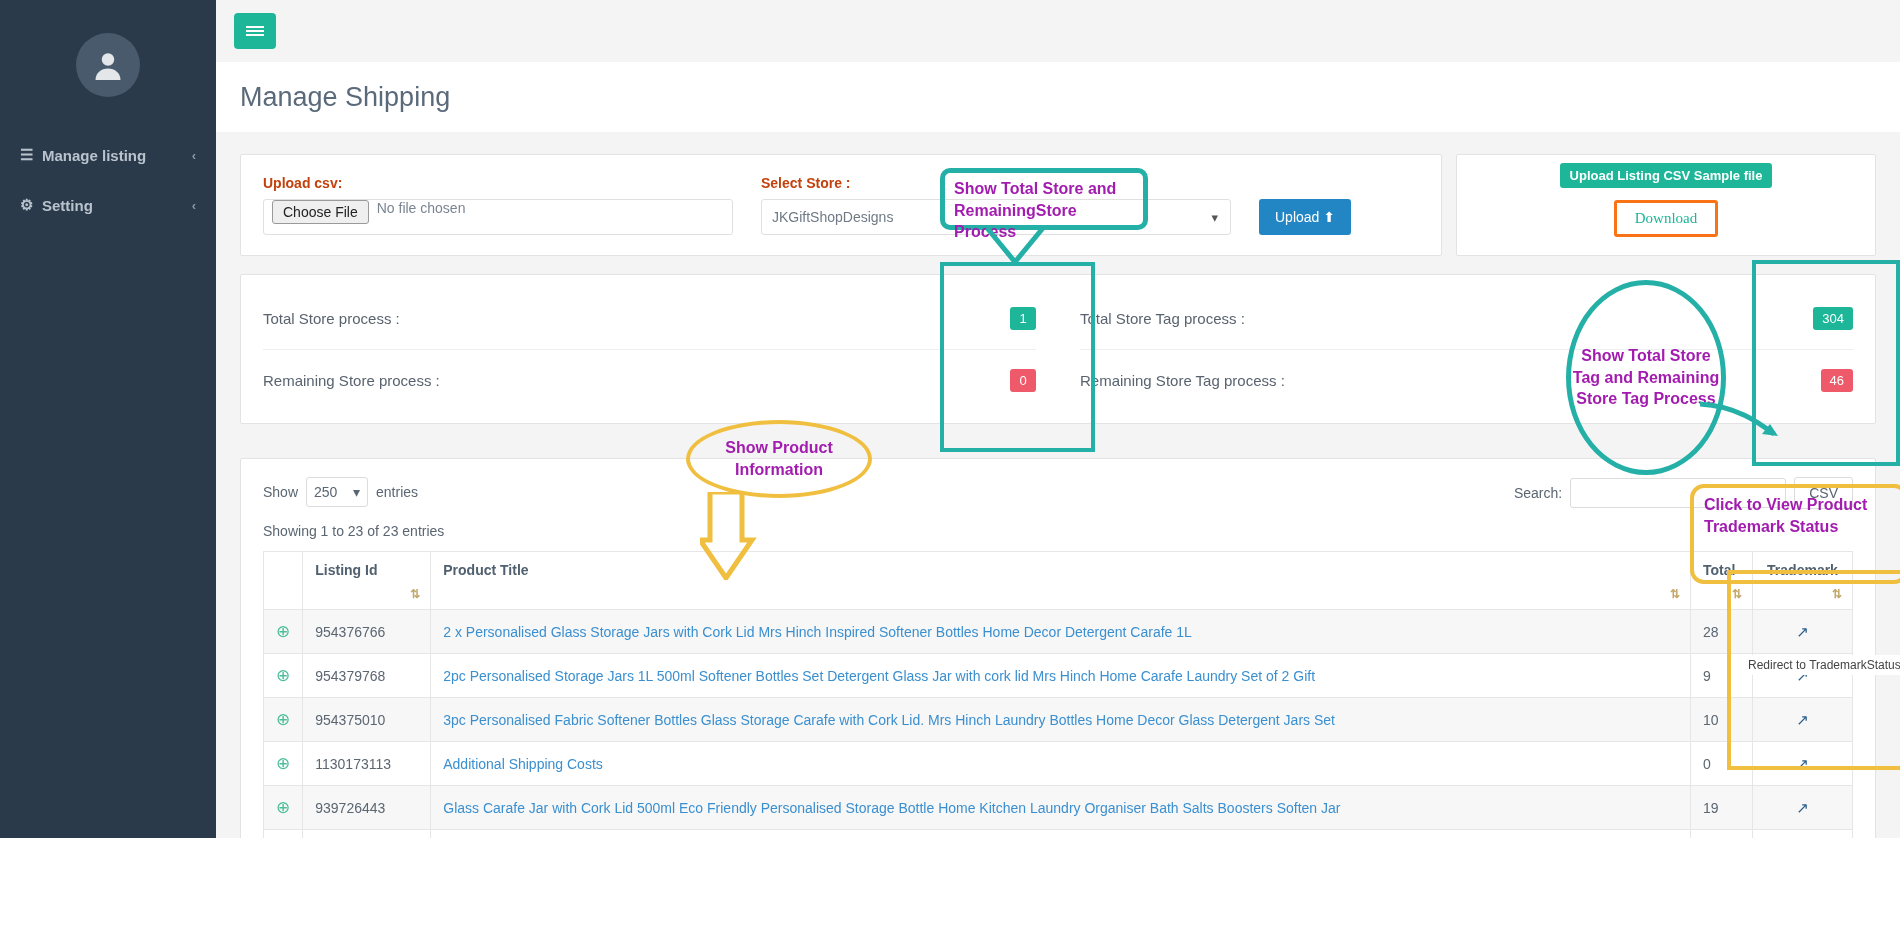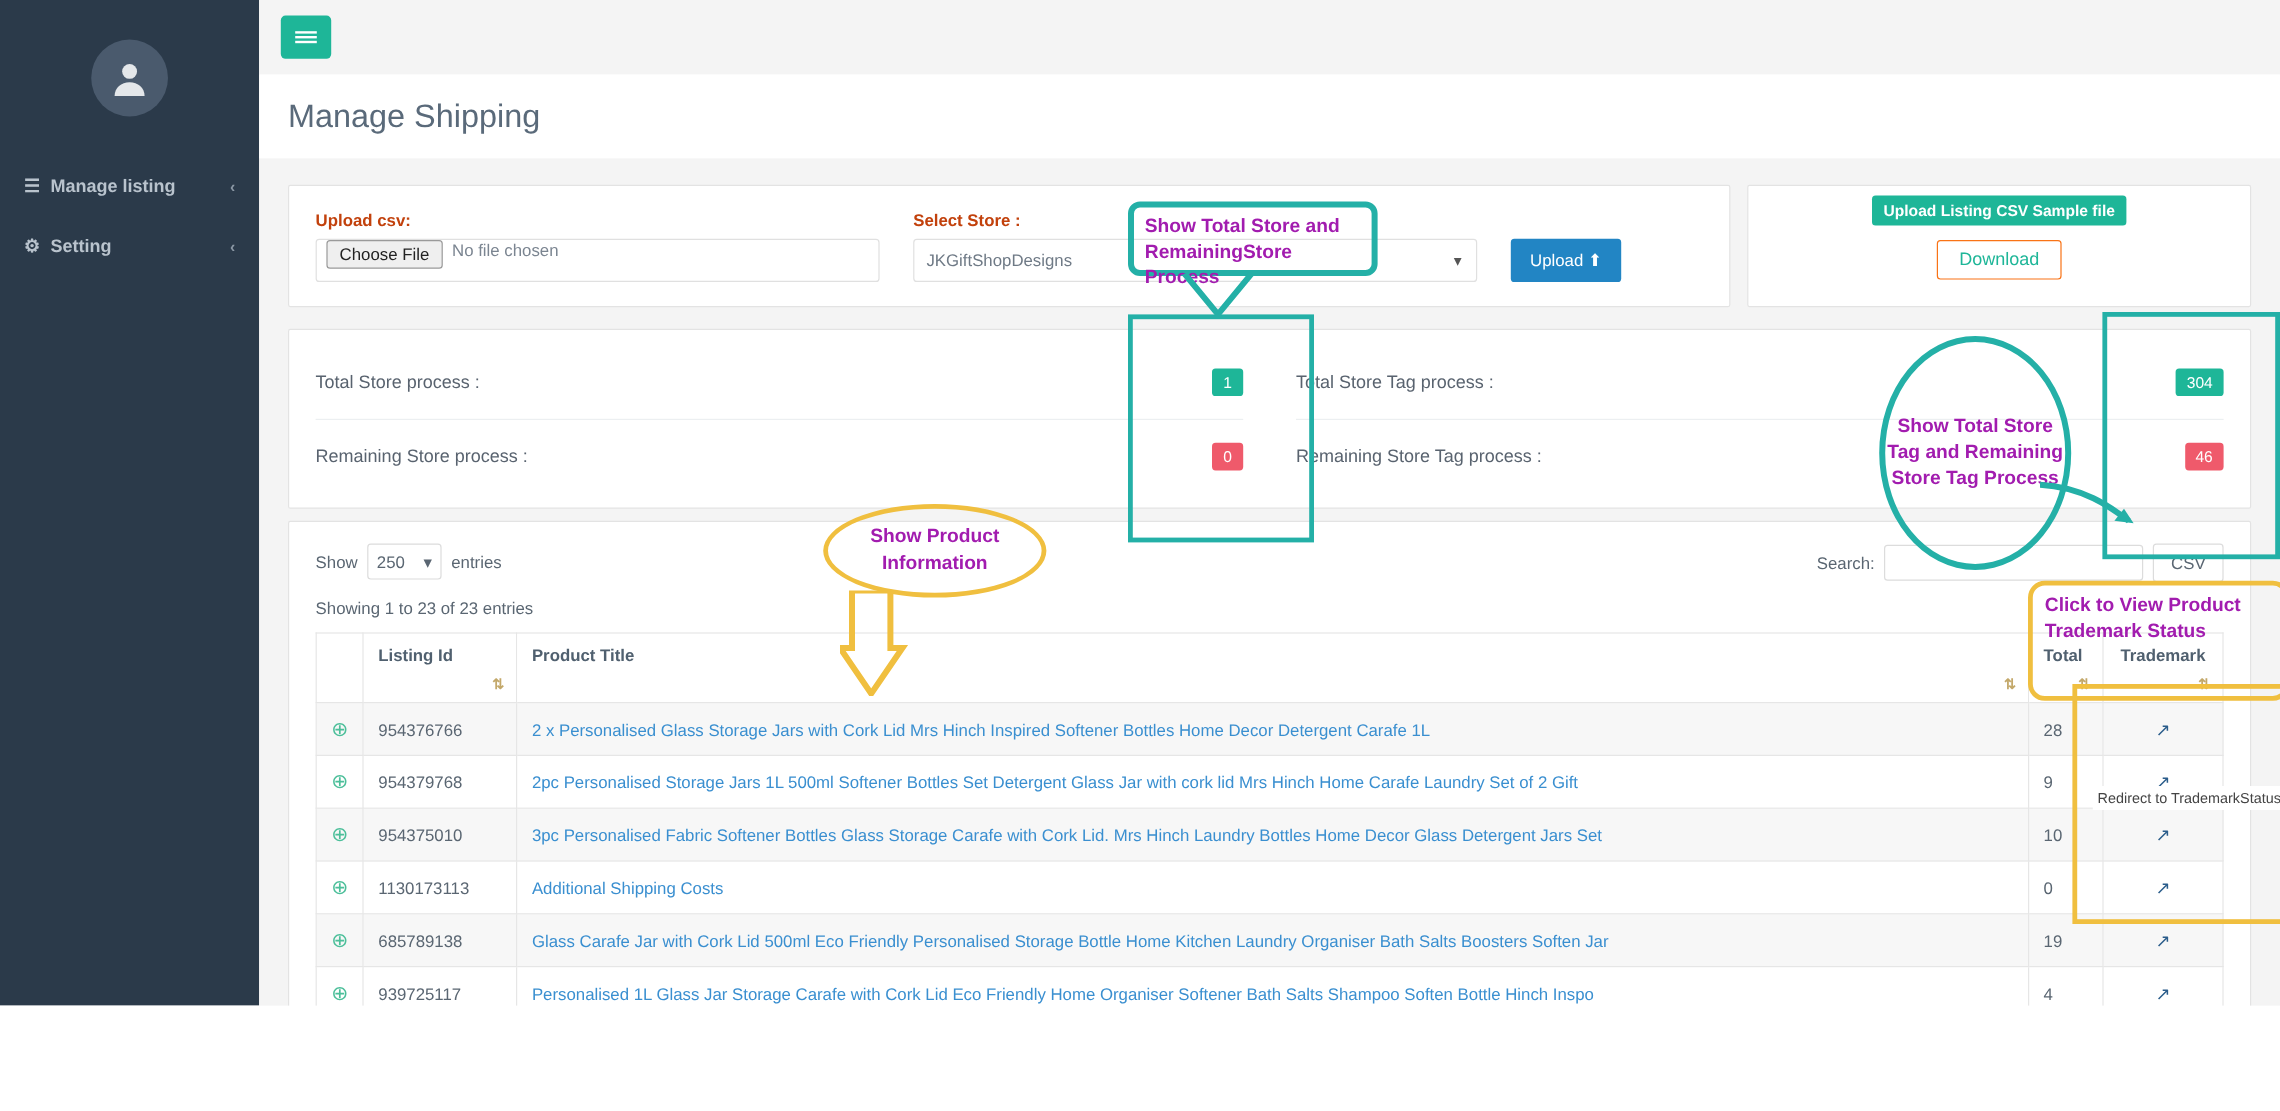--- a/index.html
+++ b/index.html
@@ -86,39 +86,39 @@
   .btn-upload {
     background:#2285c4; color:#fff; border:none; border-radius:3px;
     height:36px; padding:0 16px; font-size:14px; cursor:pointer;
     font-family:"Liberation Sans", sans-serif;
   }
   .badge-green-lbl {
     background:#1eb698; color:#fff; font-size:13px; font-weight:700;
     padding:5px 10px; border-radius:3px; display:inline-block;
   }
   .btn-outline-green {
-    margin-top:12px; background:#fff; color:#1eb698; border:1px solid #f97316;
+    margin-top:12px; background:#fff; color:#1eb698; border:3px solid #f97316;
     border-radius:3px; padding:7px 18px; font-size:15px; cursor:pointer;
-    font-family:Liberation Sans, sans-serif;
+    font-family:Liberation Serif, serif;
   }
 
   
   #stats-panel { margin-top:18px; padding:12px 0; display:flex; }
   .stats-col { flex:1; padding:0 22px; }
   .stats-row {
     display:flex; align-items:center; justify-content:space-between;
     height:62px; font-size:15px; color:#59636f;
   }
   .stats-row + .stats-row { border-top:1px solid #eceff1; }
   .pill { font-size:13px; color:#fff; border-radius:3px; padding:4px 9px; min-width:26px; text-align:center;}
   .pill.green { background:#1eb698; }
   .pill.red { background:#ef5a6b; }
 
   
-  #table-panel { margin-top:10px; padding:18px 22px 0 22px; }
+  #table-panel { margin-top:34px; padding:18px 22px 0 22px; }
   #table-controls { display:flex; justify-content:space-between; align-items:flex-start; }
   .show-entries { font-size:14px; color:#5a6672; display:flex; align-items:center; gap:8px;}
   .mini-select {
     border:1px solid #dcdcdc; border-radius:3px; height:30px; width:62px;
     display:flex; align-items:center; justify-content:space-between; padding:0 7px;
     font-size:14px; color:#5a6672; background:#fff;
   }
   .showing-text { font-size:14px; color:#5a6672; margin-top:16px;}
   .search-wrap { display:flex; align-items:center; gap:8px; font-size:14px; color:#5a6672;}
   .search-input { width:216px; height:30px; border:1px solid #dcdcdc; border-radius:3px; background:#fff;}
@@ -368,21 +368,21 @@
           </tr>
           <tr>
             <td class="col-exp"><span class="plus-ico">⊕</span></td>
             <td>1130173113</td>
             <td class="title"><a href="#">Additional Shipping Costs</a></td>
             <td>0</td>
             <td class="col-tm"><span class="ext-ico">↗︎</span></td>
           </tr>
           <tr>
             <td class="col-exp"><span class="plus-ico">⊕</span></td>
-            <td>685789138</td>
+            <td>939726443</td>
             <td class="title"><a href="#">Glass Carafe Jar with Cork Lid 500ml Eco Friendly Personalised Storage Bottle Home Kitchen Laundry Organiser Bath Salts Boosters Soften Jar</a></td>
             <td>19</td>
             <td class="col-tm"><span class="ext-ico">↗︎</span></td>
           </tr>
           <tr>
             <td class="col-exp"><span class="plus-ico">⊕</span></td>
             <td>939725117</td>
             <td class="title"><a href="#">Personalised 1L Glass Jar Storage Carafe with Cork Lid Eco Friendly Home Organiser Softener Bath Salts Shampoo Soften Bottle Hinch Inspo</a></td>
             <td>4</td>
             <td class="col-tm"><span class="ext-ico">↗︎</span></td>

